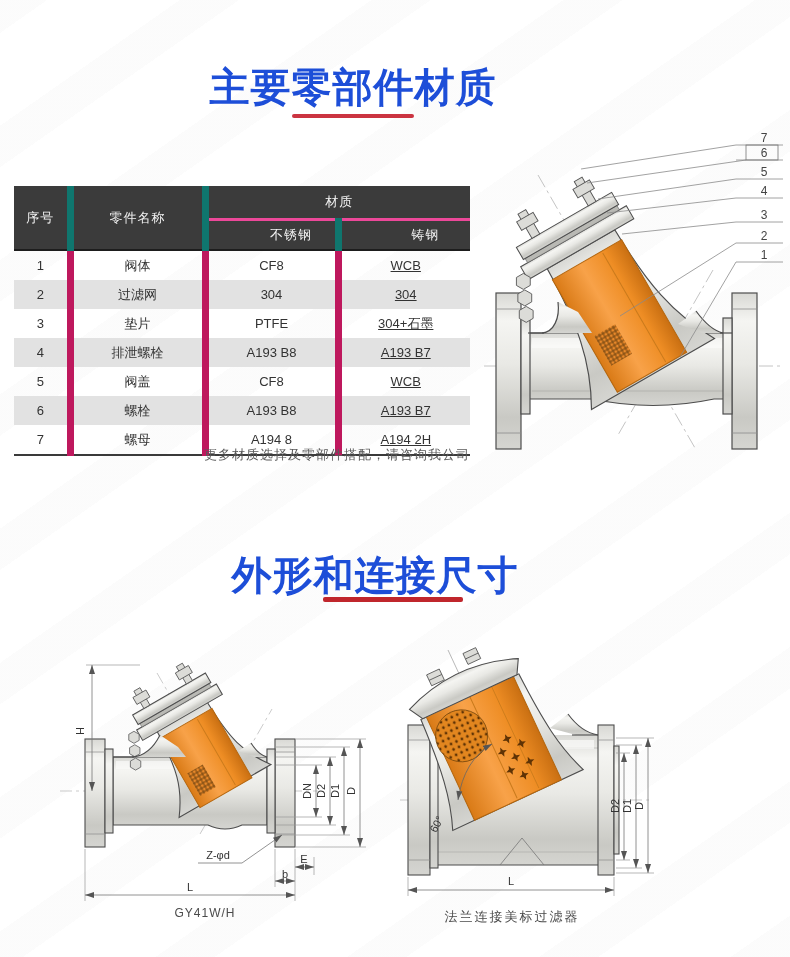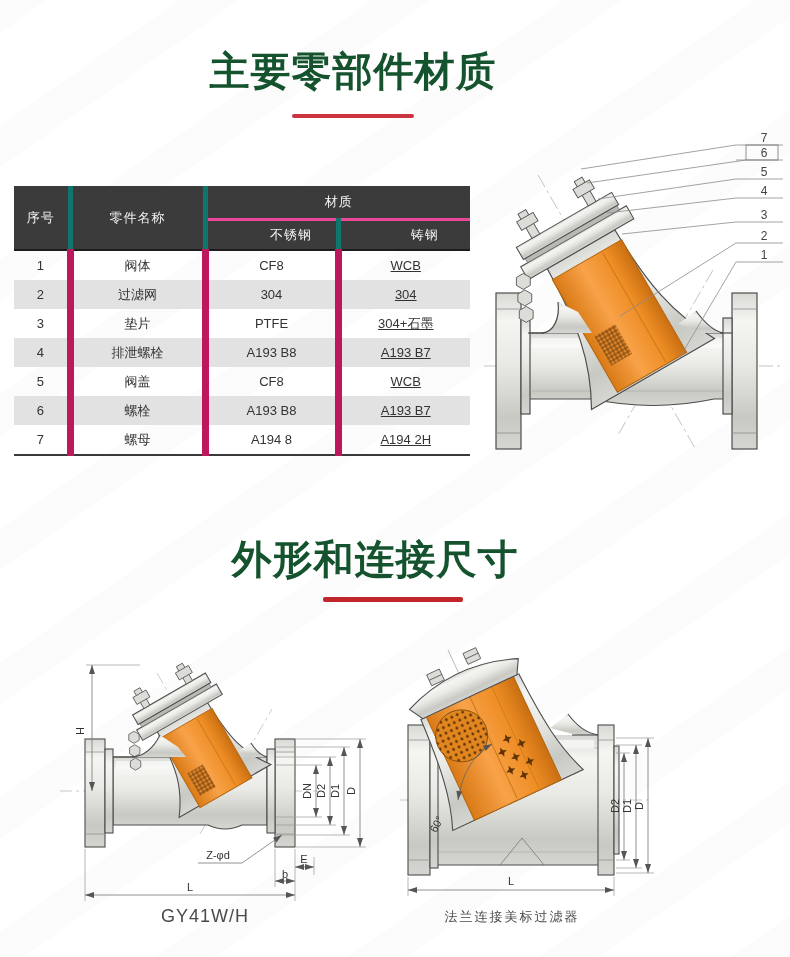--- a/index.html
+++ b/index.html
@@ -1,40 +1,40 @@
 <!DOCTYPE html>
 <html><head>
 <meta charset="utf-8">
 <style>
   html,body{margin:0;padding:0;background:#fff;}
   body{font-family:"Liberation Sans","DejaVu Sans",sans-serif;}
   #page{position:relative;width:790px;height:957px;background:#ffffff;overflow:hidden;margin:0 auto;}
   .wm{position:absolute;inset:0;pointer-events:none;
       background:repeating-linear-gradient(-35deg,rgba(130,130,130,0.028) 0 34px,transparent 34px 110px);}
   .sec-title{position:absolute;transform:translateX(-50%);font-size:40px;font-weight:bold;
-      color:#14532d;letter-spacing:1px;white-space:nowrap;}
+      color:#1d4ed8;letter-spacing:1px;white-space:nowrap;margin-top:16px;}
   .underline{position:absolute;transform:translateX(-50%);height:4px;border-radius:2px;}
   
   #mat-table{position:absolute;left:14px;top:186px;width:456px;border-collapse:collapse;
       table-layout:fixed;font-size:13px;color:#333;}
   #mat-table thead th{background:#3b3b3b;color:#f2f2f2;font-weight:normal;
-      border-right:5px solid #0f766e;letter-spacing:1px;}
+      border-right:7px solid #0f766e;letter-spacing:1px;}
   #mat-table thead th:last-child{border-right:none;}
   #mat-table .hrow1 th{height:30px;}
   #mat-table .hrow2 th{height:26px;padding-left:40px;}
   #mat-table th.span-mat{border-bottom:3px solid #ec4899;}
   #mat-table tbody{border-top:2px solid #1d1d1d;border-bottom:2px solid #3a3a3a;}
   #mat-table tbody td{height:27px;text-align:center;border-right:1px solid #d2d2d2;
       border-left:7px solid #be185d;}
   #mat-table tbody td:first-child{border-left:none;}
   #mat-table tbody td:last-child{border-right:none;text-decoration:underline;}
   #mat-table tbody tr:nth-child(even){background:#e2e2e2;}
   .note{position:absolute;top:446px;right:320px;font-size:13px;color:#5a5a5a;letter-spacing:1px;}
   .caption{position:absolute;transform:translateX(-50%);color:#4a4a4a;white-space:nowrap;}
-  #cap-left{left:205px;top:906px;font-size:18px;letter-spacing:1px;}
+  #cap-left{left:205px;top:906px;font-size:12px;letter-spacing:1px;}
   #cap-right{left:512px;top:908px;font-size:13px;letter-spacing:2px;}
   svg{position:absolute;overflow:visible;}
   svg text{font-family:"Liberation Sans","DejaVu Sans",sans-serif;fill:#333;}
   .callout-num{font-size:12px;fill:#444;}
   .dim-label{font-size:11px;fill:#333;}
 </style>
 </head>
 <body>
 
 <div id="page">
@@ -100,20 +100,21 @@
       </tr>
       <tr>
         <td>7</td>
         <td>螺母</td>
         <td>A194 8</td>
         <td>A194 2H</td>
       </tr>
     </tbody>
   </table>
 
+  <div class="note">更多材质选择及零部件搭配，请咨询我公司</div>
 
   <svg id="svg-top" style="left:480px;top:112px" width="308" height="370" viewBox="0 0 308 370">
     <defs>
       <linearGradient id="pg1" x1="0" y1="0" x2="0" y2="1">
         <stop offset="0" stop-color="#d8d8d4"></stop>
           <stop offset="0.18" stop-color="#f5f5f2"></stop>
         <stop offset="0.45" stop-color="#e9e9e5"></stop>
           <stop offset="0.8" stop-color="#c9c9c4"></stop>
         <stop offset="1" stop-color="#d5d5d1"></stop>
       </linearGradient>

